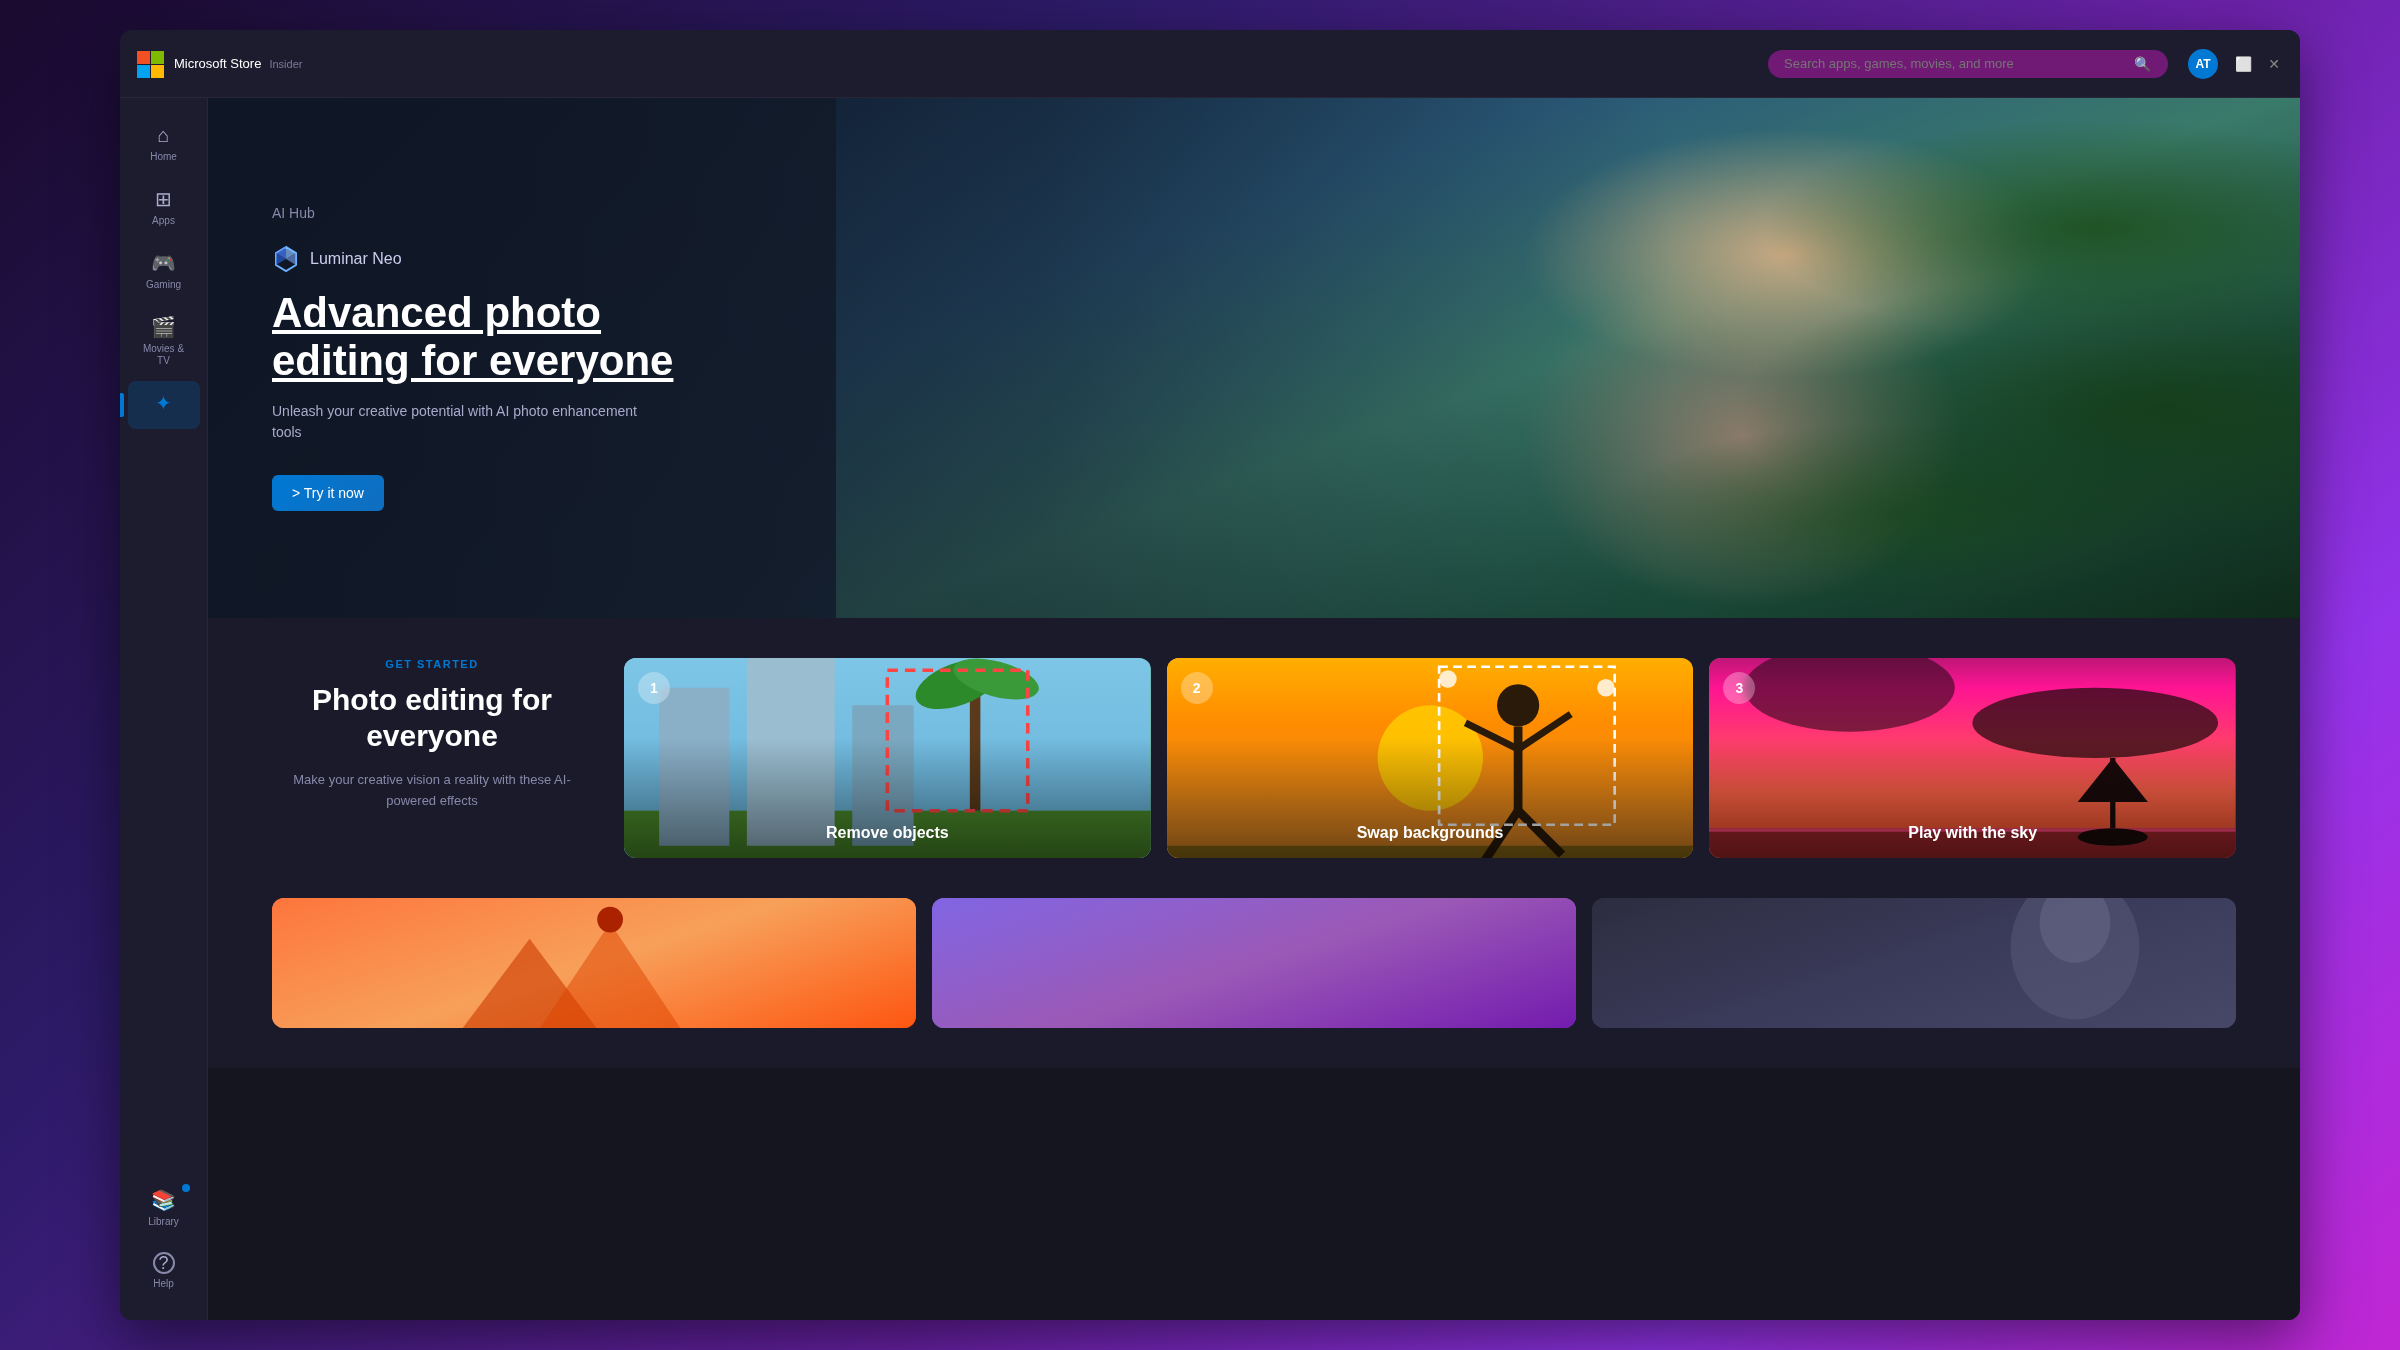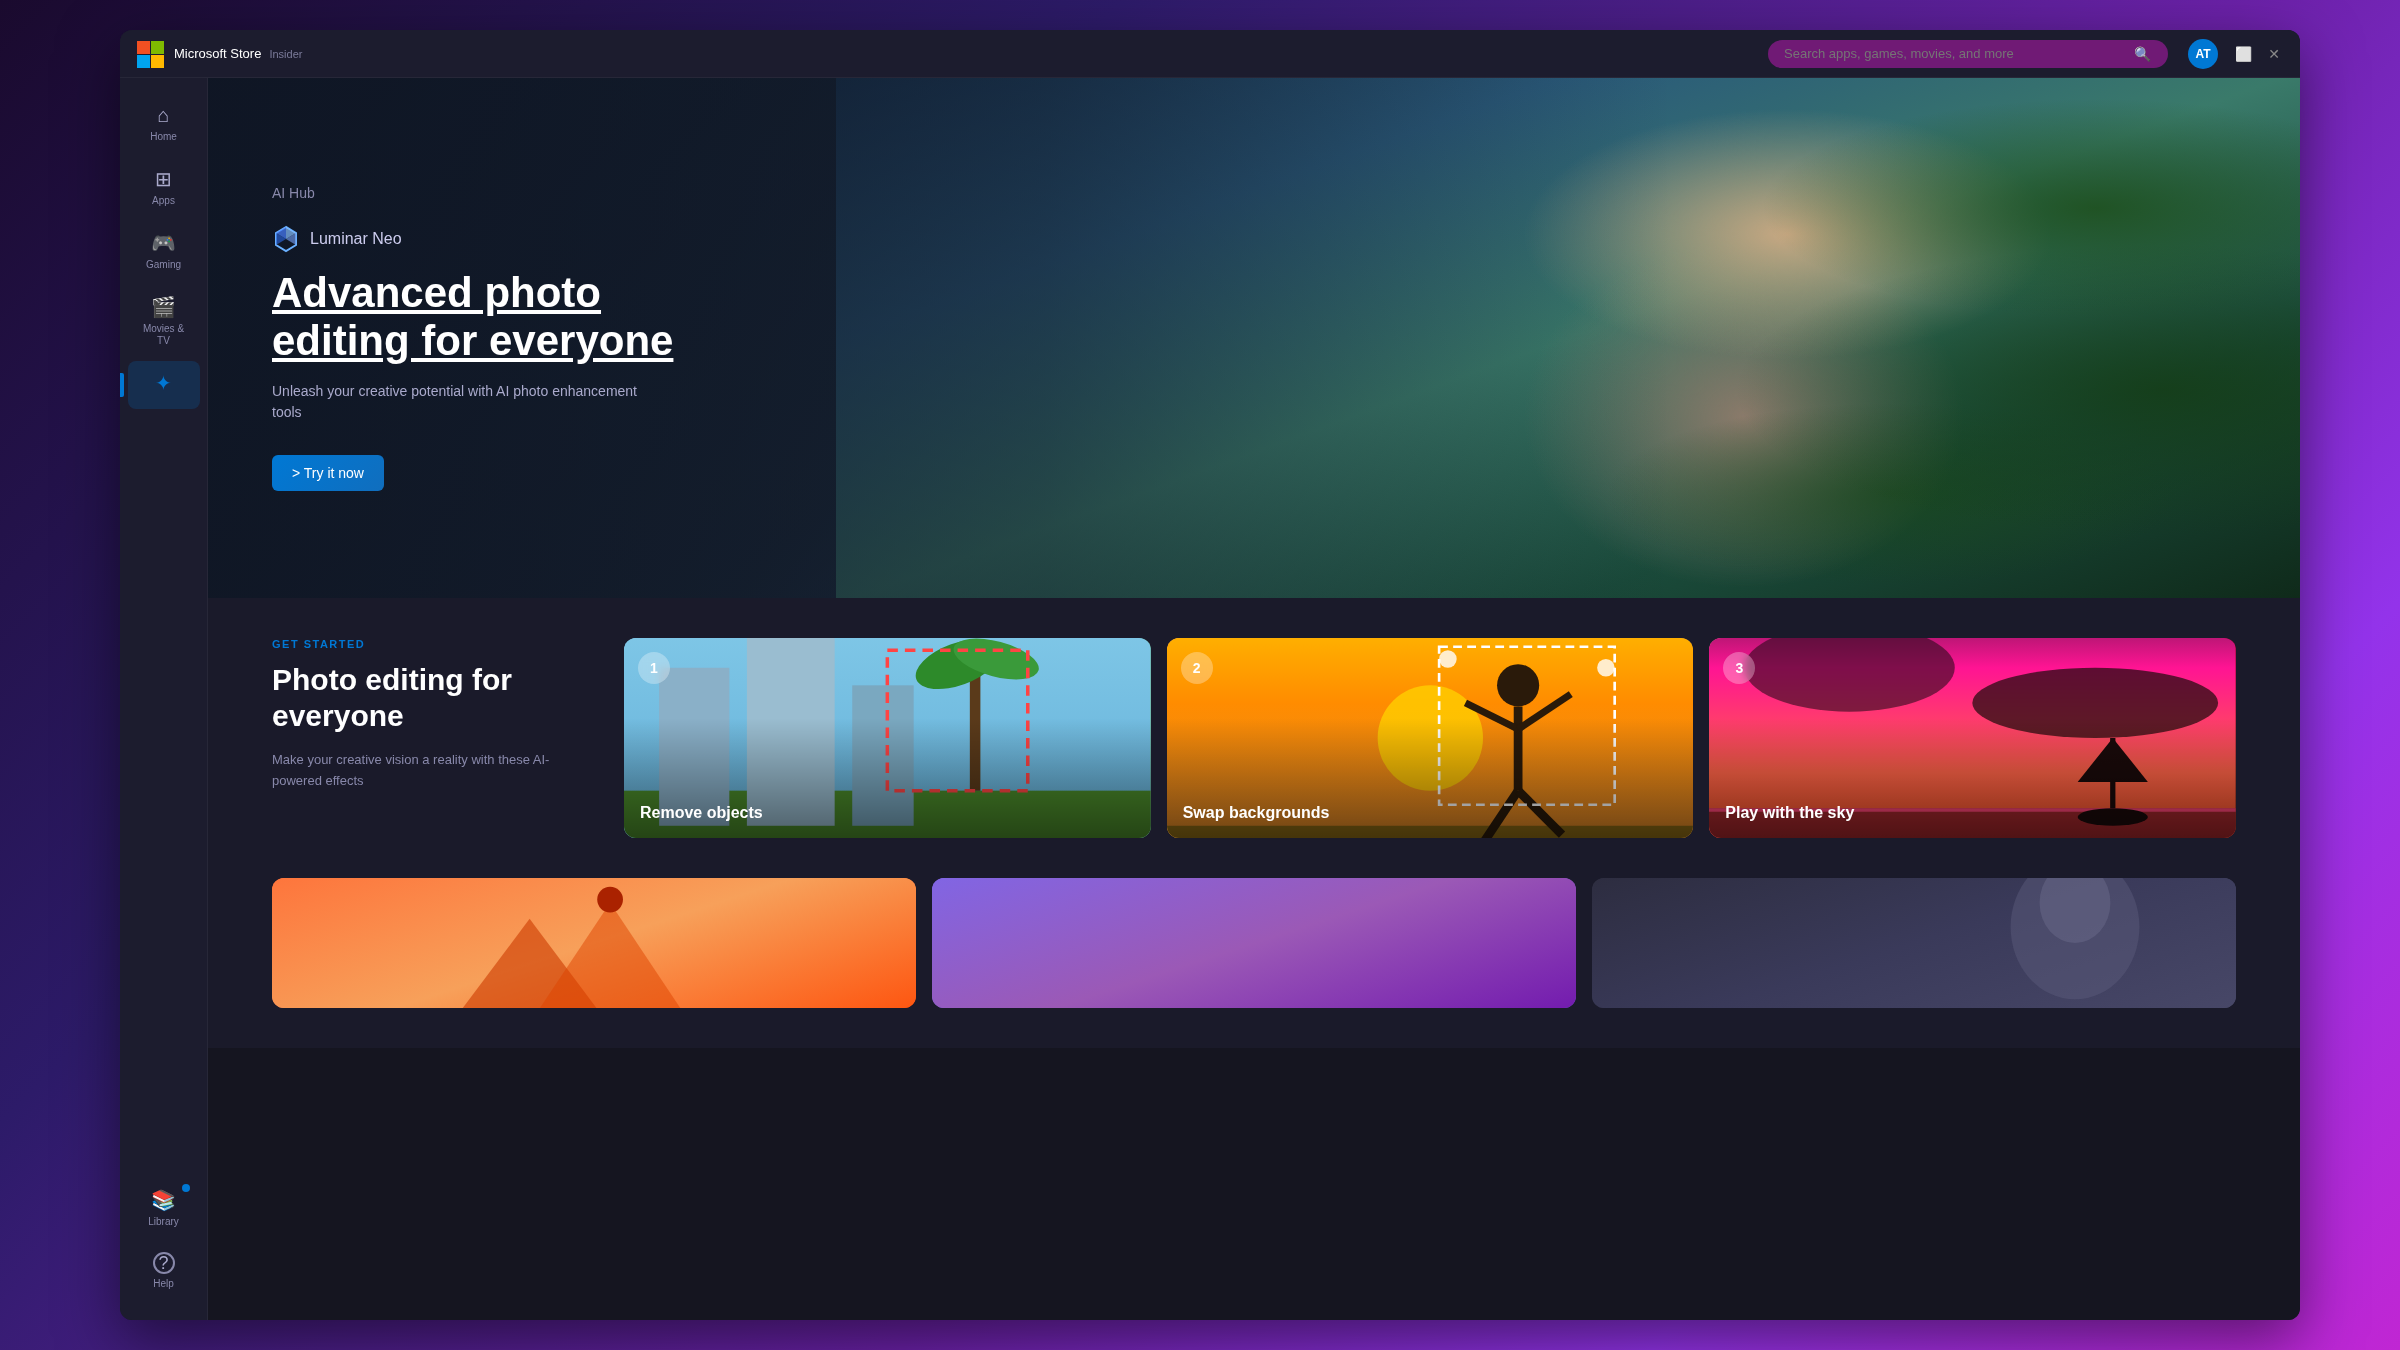--- a/index.html
+++ b/index.html
@@ -25,21 +25,21 @@
       box-shadow: 0 20px 60px rgba(0,0,0,0.5);
       display: flex;
       flex-direction: column;
     }
 
     .titlebar {
       display: flex;
       align-items: center;
       background: #1c1c2e;
       padding: 0 16px;
-      height: 48px;
+      height: 68px;
       flex-shrink: 0;
       border-bottom: 1px solid rgba(255,255,255,0.05);
     }
 
     .titlebar-logo {
       width: 28px;
       height: 28px;
       margin-right: 10px;
       flex-shrink: 0;
     }
@@ -320,20 +320,21 @@
     
     .get-started-section {
       padding: 40px 64px;
       background: #1a1a2a;
     }
 
     .section-row {
       display: flex;
       gap: 32px;
       align-items: flex-start;
+      text-align: center;
     }
 
     .section-text {
       flex: 0 0 320px;
     }
 
     .section-eyebrow {
       font-size: 11px;
       font-weight: 600;
       color: #0078d4;

